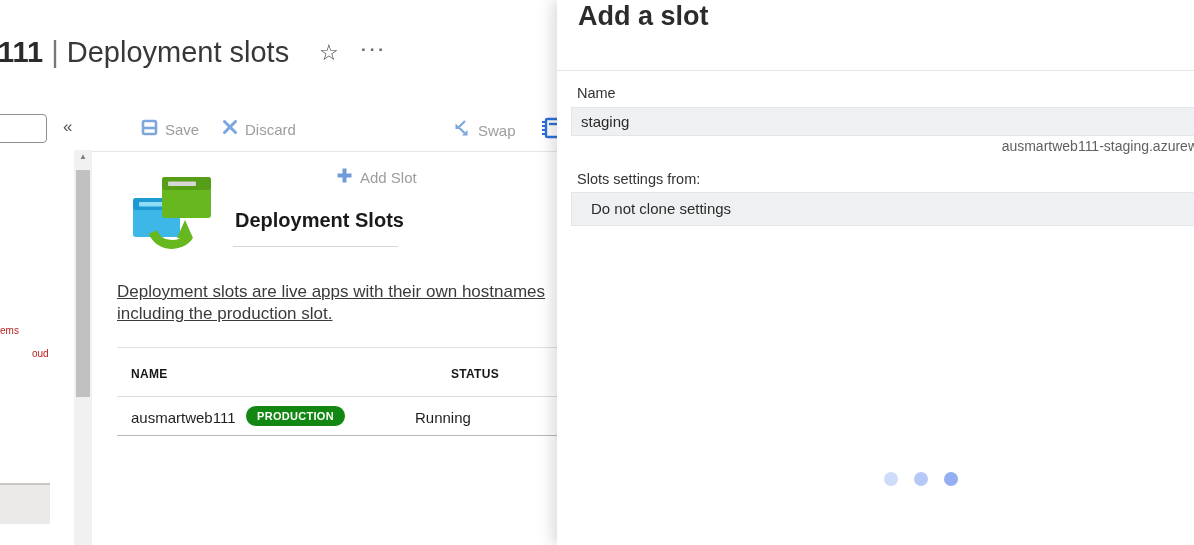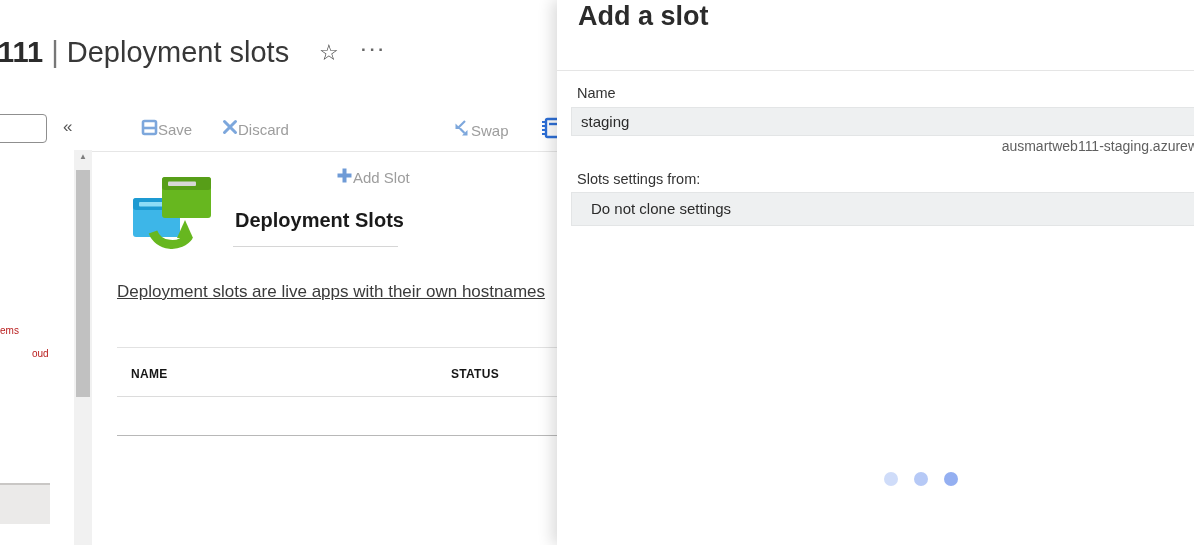--- a/index.html
+++ b/index.html
@@ -12,21 +12,21 @@
   .page-title .t-name { font-weight:700; color:#2b2b2b; }
   .page-title .t-sep { font-weight:300; color:#777; padding:0 8px; }
   .page-title .t-rest { font-weight:400; color:#383838; }
   .fav-star { position:absolute; left:319px; top:40px; font-size:22px; color:#3f3f3f; cursor:pointer; }
   .more-dots { position:absolute; left:361px; top:40px; font-size:17px; font-weight:700; color:#666; letter-spacing:3px; cursor:pointer; }
 
   
   .filter-input { position:absolute; left:-30px; top:114px; width:77px; height:29px;
     border:1px solid #8f8f8f; border-radius:4px; background:#fff; }
   .collapse-btn { position:absolute; left:63px; top:117px; font-size:17px; color:#555; cursor:pointer; }
-  .cmd-btn { position:absolute; top:119px; display:flex; align-items:center; cursor:pointer; white-space:nowrap; }
+  .cmd-btn { position:absolute; top:119px; display:flex; align-items:center; gap:7px; cursor:pointer; white-space:nowrap; }
   .cmd-btn .lbl { font-size:15px; color:#9d9d9d; }
   .cmd-save { left:141px; } .cmd-discard { left:222px; } .cmd-addslot { left:336px;margin-top:48px; } .cmd-swap { left:452px;justify-content:flex-end; }
   .cmd-partial { position:absolute; left:541px; top:116px; width:16px; height:26px; overflow:hidden; }
   .cmdbar-border { position:absolute; left:82px; top:151px; width:475px; height:1px; background:#e6e6e6; }
 
   
   .side-item { position:absolute; left:0; font-size:10px; color:#b91c1c; cursor:pointer; }
   .side-item.i1 { top:325px; } .side-item.i2 { top:348px;margin-left:32px; }
 
   
@@ -154,26 +154,32 @@
         <rect x="31" y="1" width="49" height="41" rx="3" fill="#67b71f"></rect>
         <rect x="31" y="1" width="49" height="13" rx="3" fill="#579e18"></rect>
         <rect x="37" y="5.5" width="28" height="4.5" rx="1" fill="#d7d7d7"></rect>
         <path d="M22 56 a 20 18 0 0 0 36 4" fill="none" stroke="#67b71f" stroke-width="9"></path>
         <polygon points="62,62 46,62 54,44" fill="#67b71f"></polygon>
       </svg>
     </div>
     <div class="content-heading">Deployment Slots</div>
     <div class="heading-underline"></div>
     <div class="desc" style="top:121px">Deployment slots are live apps with their own hostnames</div>
+    <div class="desc" style="top:143px">including the production slot.</div>
     <div class="content-sep"></div>
 
     <div class="col-head col-name">NAME</div>
     <div class="col-head col-status">STATUS</div>
     <div class="head-underline"></div>
 
+    <div class="row">
+      <span class="cell-name">ausmartweb111</span>
+      <span class="badge">PRODUCTION</span>
+      <span class="cell-status">Running</span>
+    </div>
     <div class="row-border"></div>
   </div>
 
   <div class="panel">
     <div class="panel-title">Add a slot</div>
     <div class="panel-sep"></div>
 
     <div class="field-label lbl-name">Name</div>
     <input class="name-input" type="text" value="staging" style="">
     <div class="hostname">ausmartweb111-staging.azurew</div>

